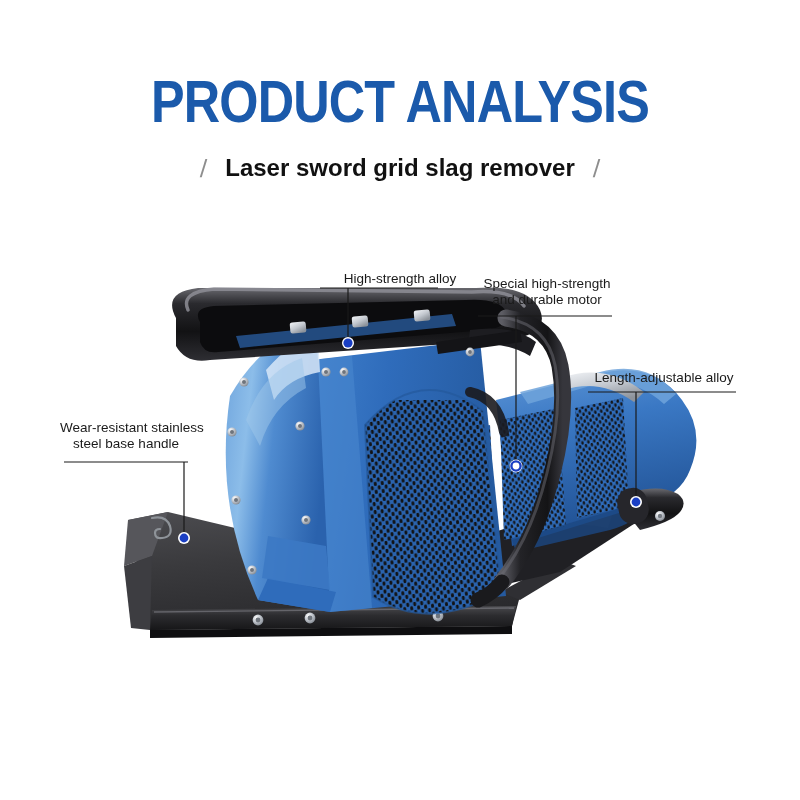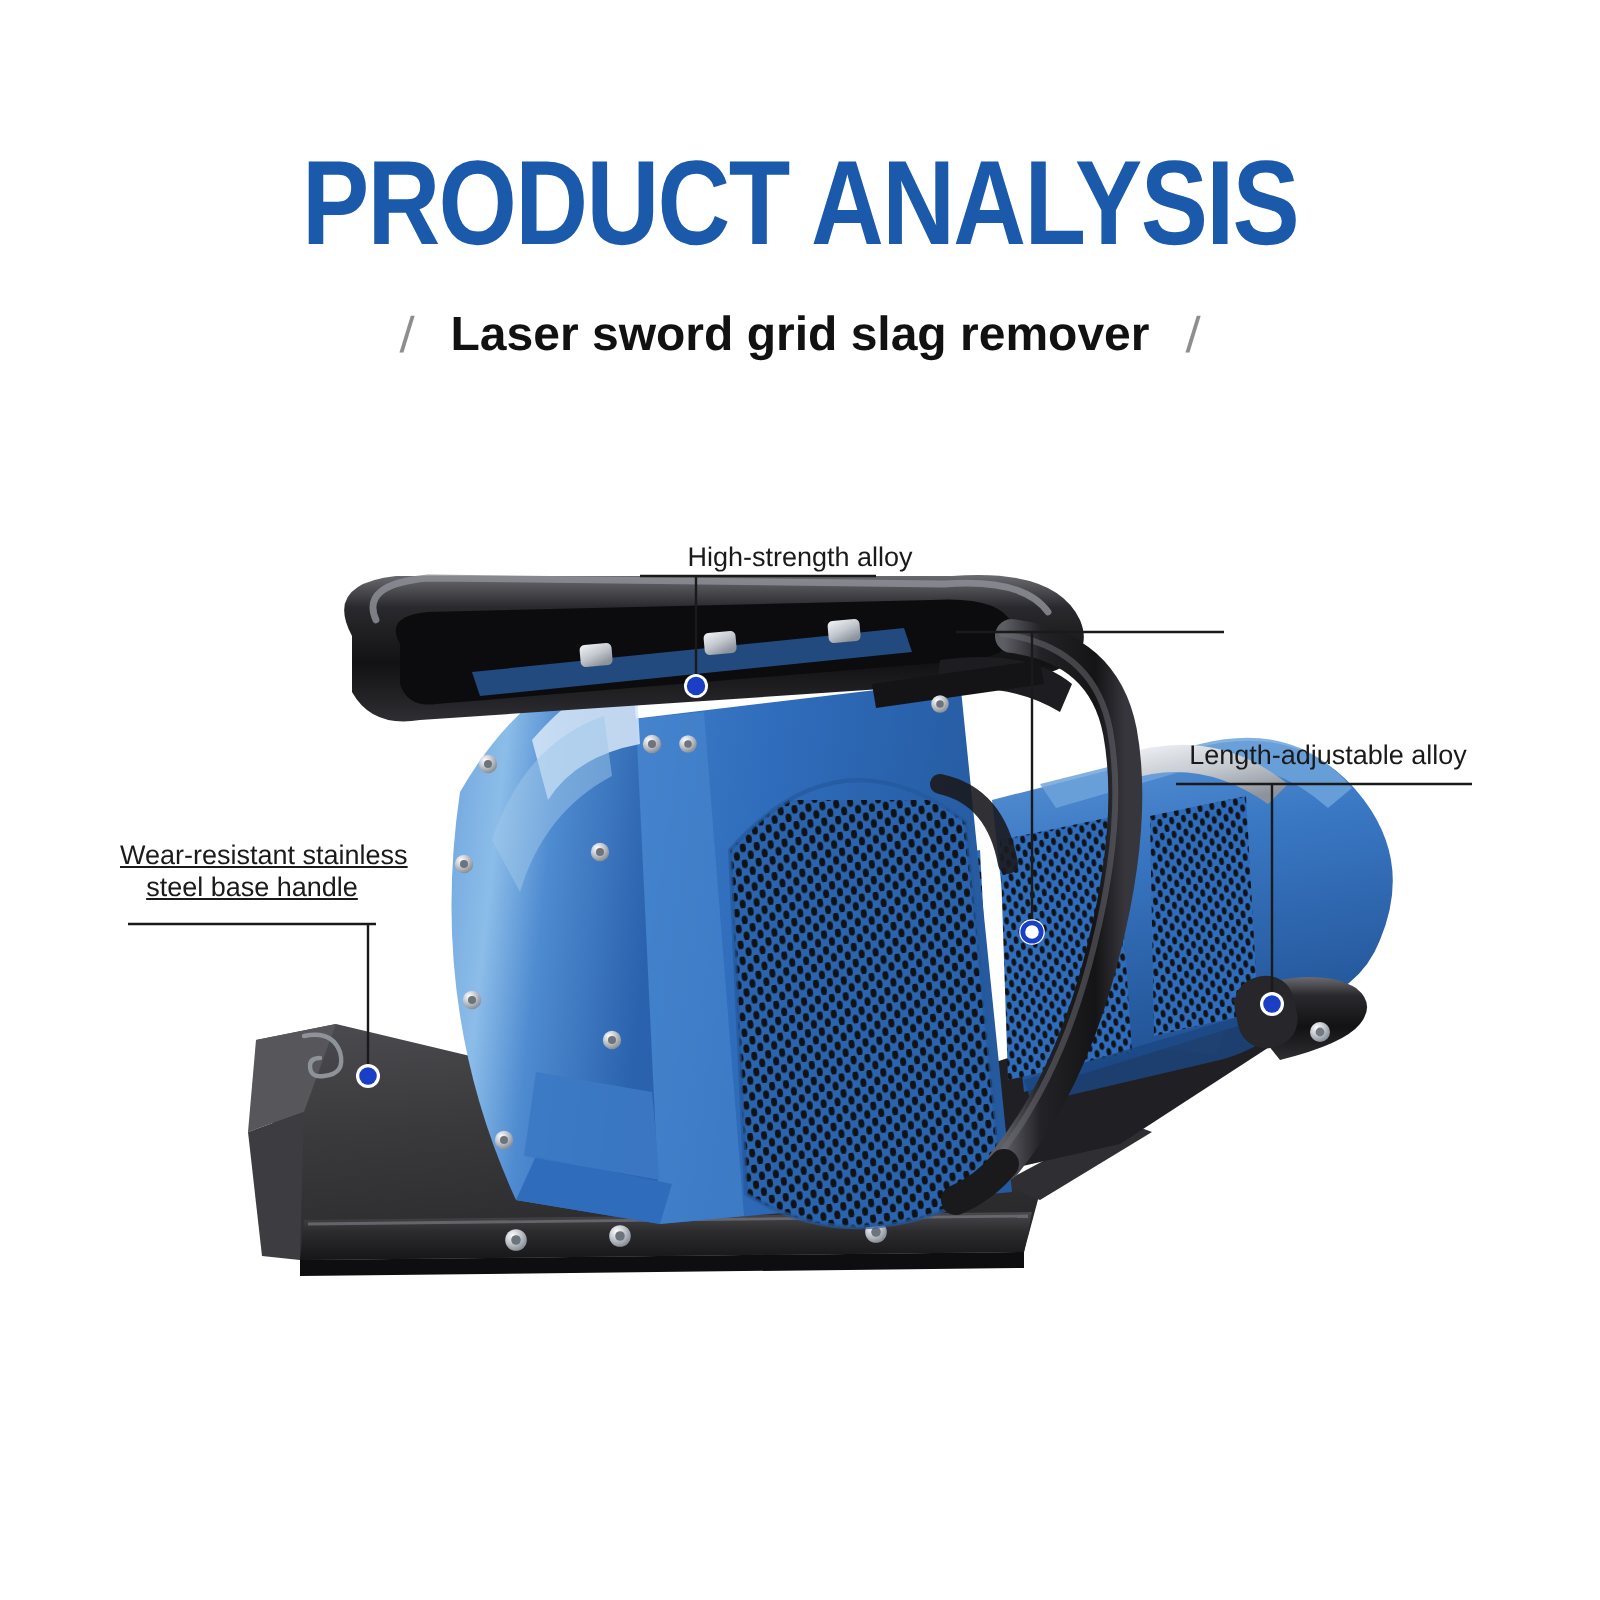--- a/index.html
+++ b/index.html
@@ -354,23 +354,27 @@
       <path d="M184,462 L184,534" stroke="#1a1a1a" stroke-width="1.2" fill="none"></path>
       <circle cx="184" cy="538" r="6" fill="#ffffff"></circle>
       <circle cx="184" cy="538" r="4.4" fill="#1a3fc4"></circle>
     </g>
   </svg>
 
   <div class="callout" style="left:320px; top:248px; width:160px;margin-top:23px;">
     <span class="callout-line">High-strength alloy</span>
   </div>
 
+  <div class="callout" style="left:478px; top:276px; width:138px;">
+    <span class="callout-line">Special high-strength</span>
+    <span class="callout-line">and durable motor</span>
+  </div>
 
   <div class="callout" style="left:588px; top:370px; width:152px;">
     <span class="callout-line">Length-adjustable alloy</span>
   </div>
 
-  <div class="callout" style="left:60px; top:420px; width:132px;text-decoration:underline;">
+  <div class="callout" style="left:60px; top:420px; width:132px;">
     <span class="callout-line">Wear-resistant stainless</span>
     <span class="callout-line">steel base handle</span>
   </div>
 
 </div>
 
 </body></html>

